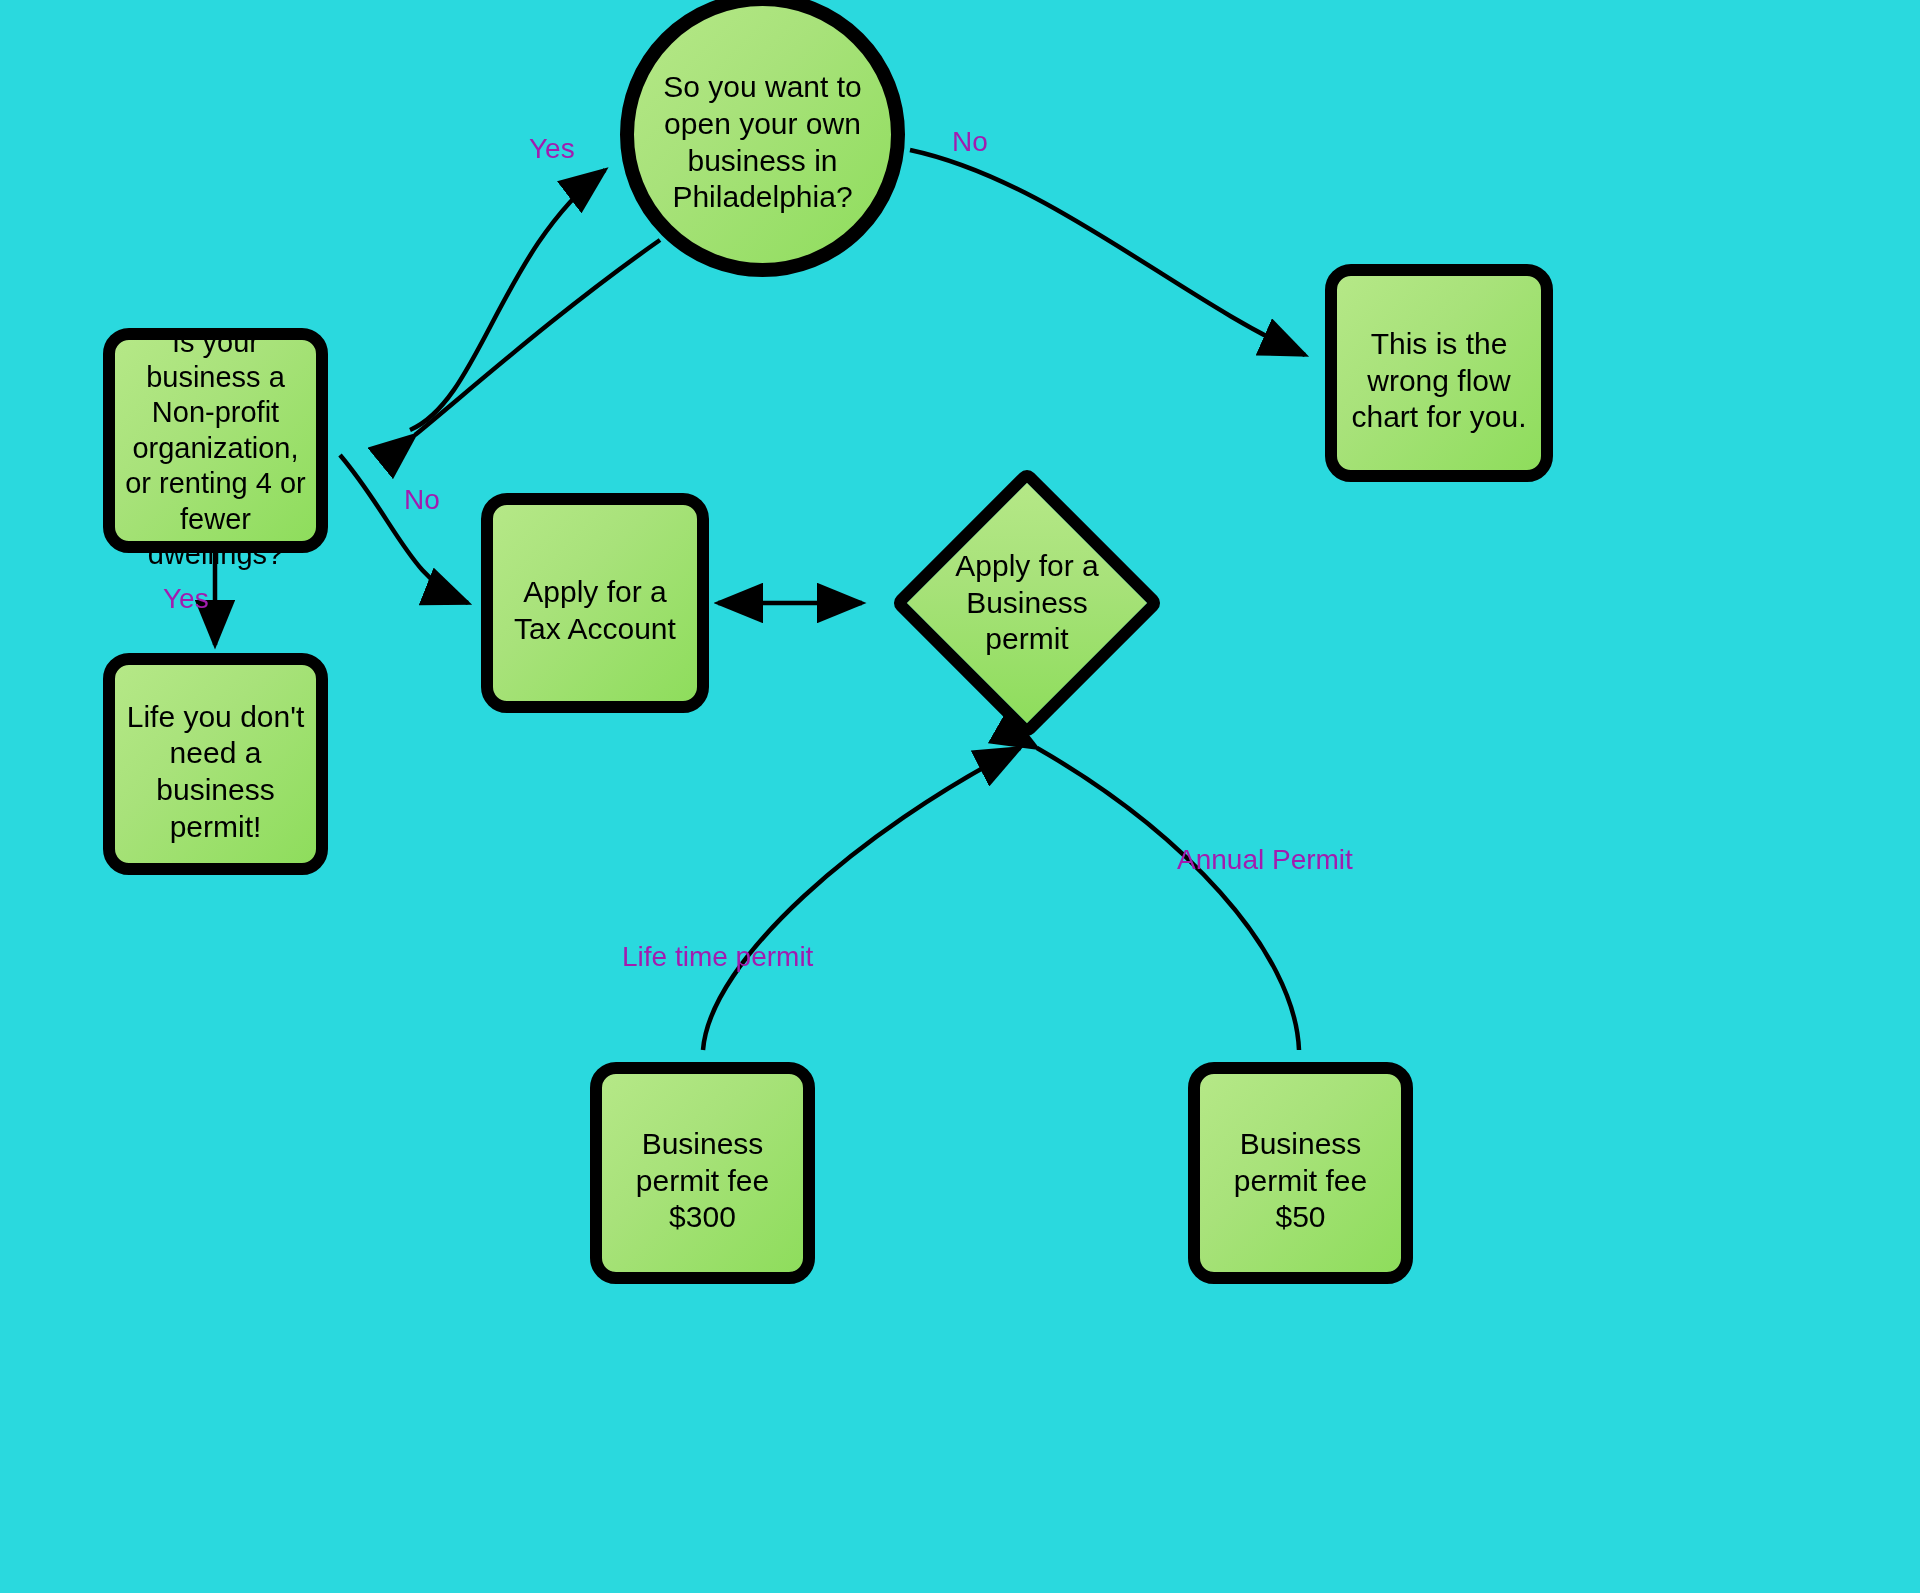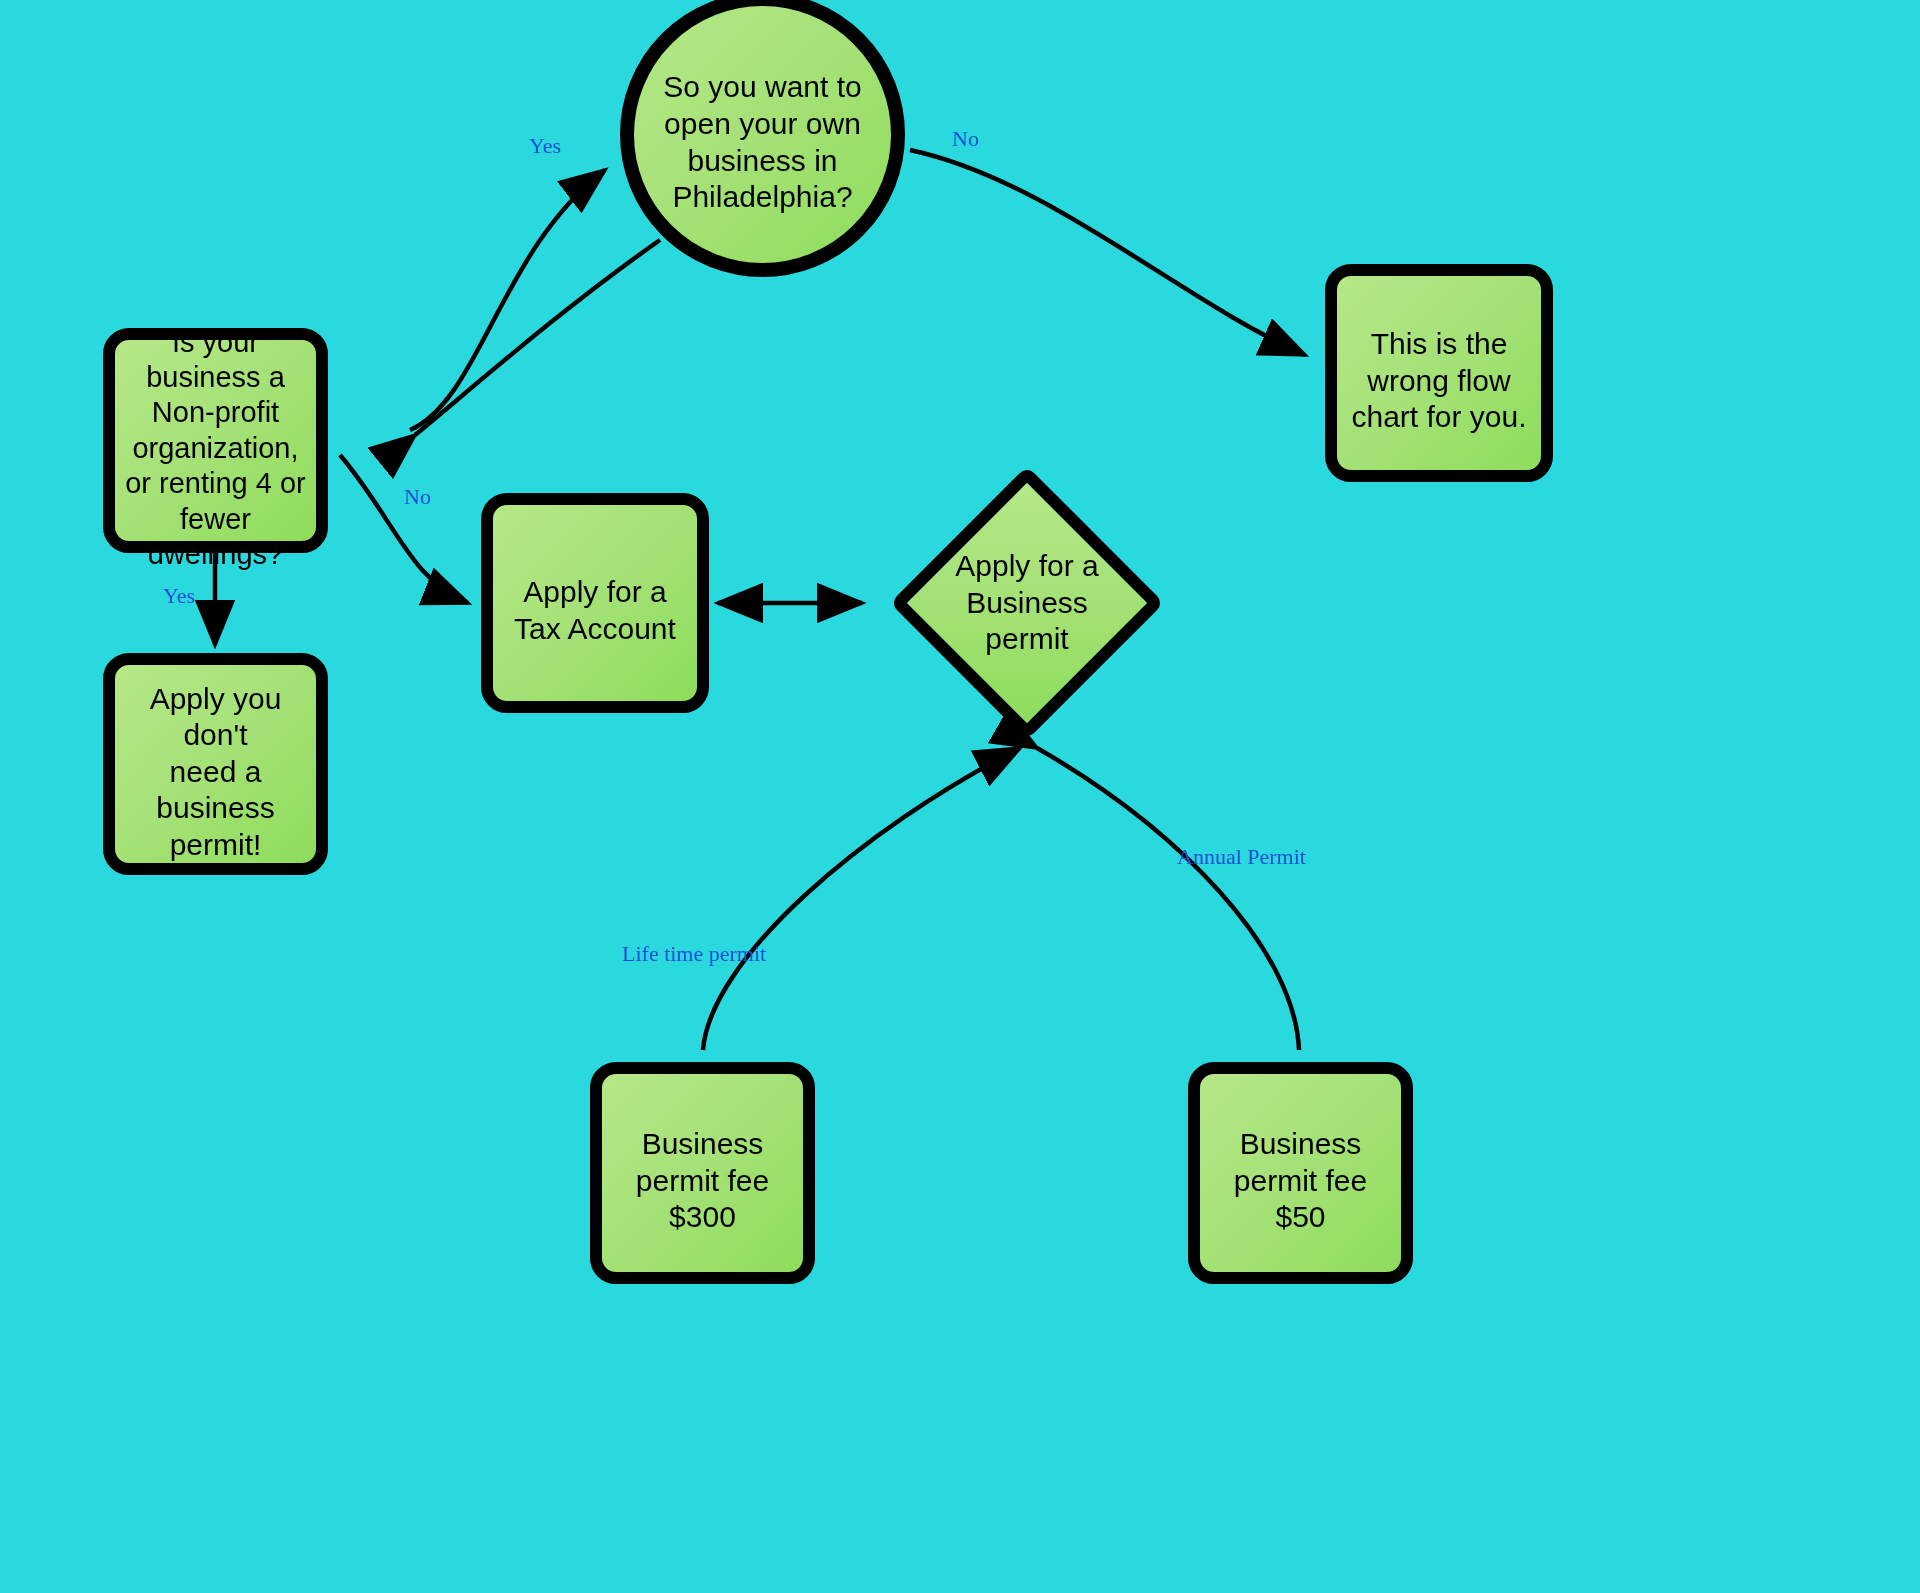--- a/index.html
+++ b/index.html
@@ -66,24 +66,24 @@
     position: relative;
     z-index: 2;
     text-align: center;
     font-size: 30px;
     line-height: 1.22;
     color: #000;
     white-space: pre-line;
   }
   .edge-label {
     position: absolute;
-    font-size: 22px;
-    color: #1d4ed8;
+    font-size: 28px;
+    color: #a21caf;
     white-space: nowrap;
-    font-family: Liberation Serif, serif;
+    font-family: Liberation Sans, sans-serif;
   }
 </style>
 </head>
 <body>
 
 <div id="stage">
 
   <svg class="edges" viewBox="0 0 1920 1593" width="1920" height="1593" xmlns="http://www.w3.org/2000/svg">
     <defs>
       <marker id="arrow" markerWidth="11" markerHeight="9" refX="10" refY="4.5" orient="auto" markerUnits="strokeWidth">
@@ -128,21 +128,21 @@
 dwellings?</span>
   </div>
 
   <div class="node n-rect" style="left:1325px; top:264px; width:228px; height:218px;">
     <span class="txt">This is the
 wrong flow
 chart for you.</span>
   </div>
 
   <div class="node n-rect" style="left:103px; top:653px; width:225px; height:222px;">
-    <span class="txt">Apply you don't
+    <span class="txt">Life you don't
 need a
 business
 permit!</span>
   </div>
 
   <div class="node n-rect" style="left:481px; top:493px; width:228px; height:220px;">
     <span class="txt">Apply for a
 Tax Account</span>
   </div>
 

